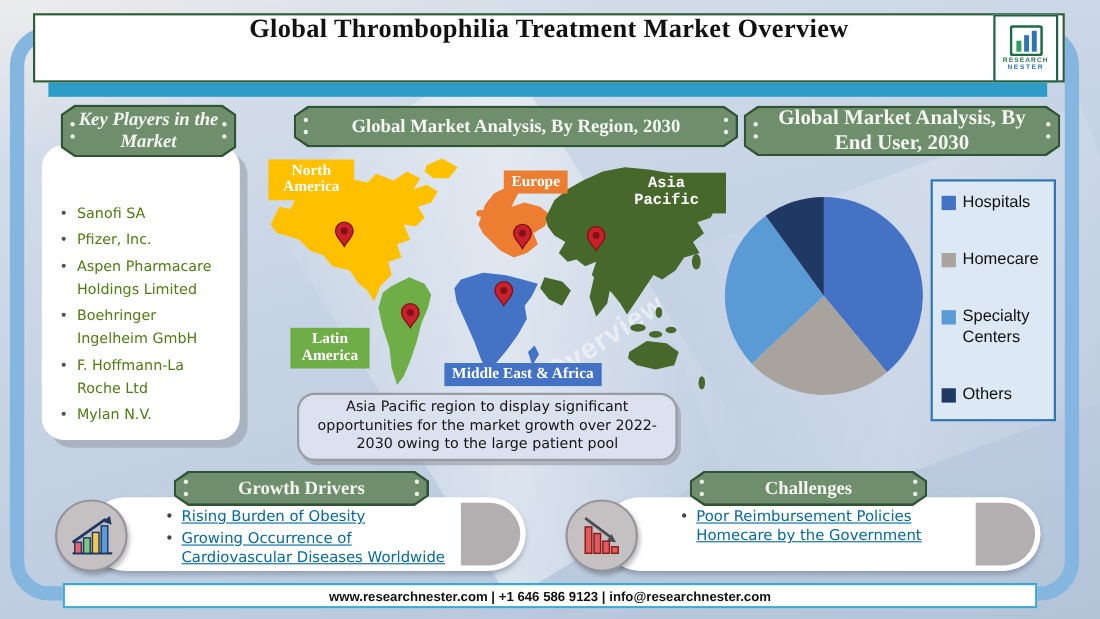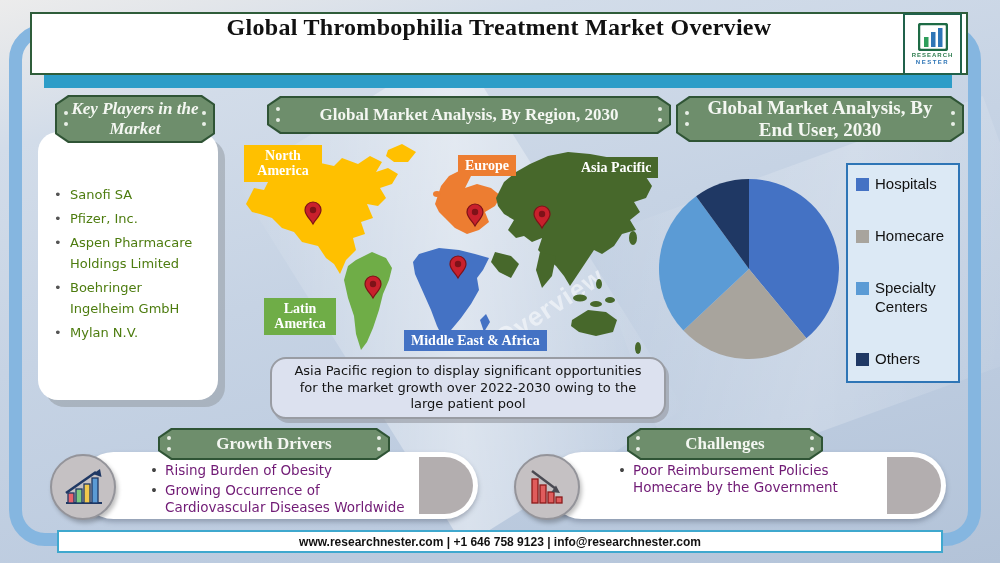--- a/index.html
+++ b/index.html
@@ -34,35 +34,35 @@
   .kp-panel{ position:absolute; left:38px; top:132px; width:180px; height:268px; background:#fff; border-radius:20px; box-shadow:7px 7px 0 rgba(148,154,162,0.55); }
   .kp-list{ list-style:none; margin:52px 10px 0 16px; }
   .kp-list li{ position:relative; padding-left:16px; font:13px/21px "DejaVu Sans",sans-serif; color:#4d7c0f; margin-bottom:3px; }
   .kp-list li::before{ content:"•"; position:absolute; left:0; color:#555; }
 
   
   .map{ position:absolute; left:240px; top:140px; width:420px; height:228px; }
   .map svg{ position:absolute; inset:0; }
   .map-label{ position:absolute; color:#fff; font:bold 14px/1.1 "Liberation Serif","DejaVu Serif",serif; text-align:center; padding:3px 7px; }
 
-  .callout{ position:absolute; left:270px; top:357px; width:396px; height:62px; background:#DCE1EF; border:2px solid #999CA3; border-radius:16px; box-shadow:3px 4px 0 rgba(148,152,160,0.6); display:flex; align-items:center; justify-content:center; text-align:center; padding:4px 14px; }
+  .callout{ position:absolute; left:270px; top:357px; width:346px; height:62px; background:#DCE1EF; border:2px solid #999CA3; border-radius:16px; box-shadow:3px 4px 0 rgba(148,152,160,0.6); display:flex; align-items:center; justify-content:center; text-align:center; padding:4px 14px; }
   .callout p{ font:13px/1.3 "DejaVu Sans",sans-serif; color:#141414; }
 
   
   .pie-wrap{ position:absolute; left:656px; top:176px; width:188px; height:188px; }
   .legend{ position:absolute; left:846px; top:163px; width:114px; height:220px; background:#DCE9F5; border:2px solid #2E75B6; display:flex; flex-direction:column; justify-content:space-between; padding:10px 4px 12px 8px; }
   .legend-row{ display:flex; align-items:flex-start; gap:6px; }
   .legend-marker{ width:13px; height:13px; margin-top:3px; flex:0 0 13px; }
   .legend-row span{ font:15px/1.25 "Liberation Sans",sans-serif; color:#111; }
 
   
   .pill{ position:absolute; background:#fff; border-radius:38px; box-shadow:0 3px 5px rgba(60,70,90,0.35); }
   .pill-d{ position:absolute; right:5px; top:5px; bottom:5px; width:54px; background:#B3AEAF; border-radius:0 34px 34px 0; }
   .pill ul{ list-style:none; position:absolute; left:70px; right:64px; top:10px; }
-  .pill ul li{ position:relative; padding-left:15px; font:13.5px/17px "DejaVu Sans",sans-serif; color:#701a75; margin-bottom:3px; }
+  .pill ul li{ position:relative; padding-left:15px; font:13.5px/17px "DejaVu Sans",sans-serif; color:#0369a1; margin-bottom:3px;text-decoration:underline; }
   .pill ul li::before{ content:"•"; position:absolute; left:0; color:#444; }
   .icon-circle{ position:absolute; width:66px; height:66px; border-radius:50%; background:#C5C1C3; border:2px solid #94949a; box-shadow:2px 3px 4px rgba(0,0,0,0.25); display:flex; align-items:center; justify-content:center; z-index:5; }
 
   
   .footer{ position:absolute; left:57px; top:530px; width:886px; height:23px; background:#fff; border:2px solid #3FA8CE; display:flex; align-items:center; justify-content:center; z-index:6; }
   .footer span{ font:bold 12px "Liberation Sans",sans-serif; color:#111; }
 </style>
 </head>
 <body>
 
@@ -87,20 +87,21 @@
     <div class="logo-text1">RESEARCH</div>
     <div class="logo-text2">NESTER</div>
   </div>
 
   <div class="kp-panel">
     <ul class="kp-list">
       <li>Sanofi SA</li>
       <li>Pfizer, Inc.</li>
       <li>Aspen Pharmacare Holdings Limited</li>
       <li>Boehringer Ingelheim GmbH</li>
+      <li>F. Hoffmann-La Roche Ltd</li>
       <li>Mylan N.V.</li>
     </ul>
   </div>
   <div class="plaque" style="left:55px; top:95px; width:160px; height:48px;">
     <div class="plaque-in">
         <span style="font-size:17px;font-style:italic;">Key Players in the Market</span>
       </div>
     <i class="pdot l"></i>
       <i class="pdot r"></i>
   </div>
@@ -154,21 +155,21 @@
         <path d="M0,0 C-2.5,-5 -8,-8.5 -8,-14 A8,8 0 1 1 8,-14 C8,-8.5 2.5,-5 0,0 Z" fill="#C9202C" stroke="#7E1218" stroke-width="1.2"></path>
         <circle cx="0" cy="-14" r="3.2" fill="#7E1218"></circle>
       </g>
       <g class="pin" transform="translate(218,138)">
         <path d="M0,0 C-2.5,-5 -8,-8.5 -8,-14 A8,8 0 1 1 8,-14 C8,-8.5 2.5,-5 0,0 Z" fill="#C9202C" stroke="#7E1218" stroke-width="1.2"></path>
         <circle cx="0" cy="-14" r="3.2" fill="#7E1218"></circle>
       </g>
     </svg>
     <div class="map-label" style="left: 4px; top: 5px; width: 78px; background: rgb(255, 192, 0);">North America</div>
     <div class="map-label" style="left: 218px; top: 15px; background: rgb(237, 125, 49);">Europe</div>
-    <div class="map-label" style="left: 334px; top: 17px; background: rgb(71, 104, 43);">Asia Pacific</div>
+    <div class="map-label" style="left: 312px; top: 17px; background: rgb(71, 104, 43); font-family: Liberation Mono, monospace;">Asia Pacific</div>
     <div class="map-label" style="left: 164px; top: 190px; background: rgb(68, 114, 196);">Middle East &amp; Africa</div>
     <div class="map-label" style="left: 24px; top: 158px; width: 72px; background: rgb(111, 173, 71);">Latin America</div>
   </div>
 
   <div class="callout">
     <p>Asia Pacific region to display significant opportunities for the market growth over 2022-2030 owing to the large patient pool</p>
   </div>
 
   <div class="plaque" style="left:676px; top:96px; width:288px; height:46px;">
     <div class="plaque-in">
@@ -230,35 +231,35 @@
       <polygon points="38,2 39.5,10 31,7" fill="#1F3864"></polygon>
     </svg>
   </div>
 
   <div class="pill" style="left:548px; top:452px; width:398px; height:67px;">
     <div class="pill-d"></div>
     <ul>
       <li>Poor Reimbursement Policies Homecare by the Government</li>
     </ul>
   </div>
-  <div class="plaque" style="left:627px; top:428px; width:196px; height:32px; z-index:4;">
+  <div class="plaque" style="left:627px; top:428px; width:216px; height:32px; z-index:4;">
     <div class="plaque-in">
         <span>Challenges</span>
       </div>
     <i class="pdot l"></i>
       <i class="pdot r"></i>
   </div>
   <div class="icon-circle" style="left:514px; top:454px;">
     <svg width="42" height="40" viewBox="0 0 42 40">
       <rect x="6" y="12" width="6" height="24" fill="#E05C5C" stroke="#8B1A1A" stroke-width="1.3"></rect>
       <rect x="14" y="18" width="6" height="18" fill="#E05C5C" stroke="#8B1A1A" stroke-width="1.3"></rect>
       <rect x="22" y="25" width="6" height="11" fill="#E05C5C" stroke="#8B1A1A" stroke-width="1.3"></rect>
       <rect x="30" y="30" width="6" height="6" fill="#E05C5C" stroke="#8B1A1A" stroke-width="1.3"></rect>
       <line x1="6" y1="4" x2="30" y2="22" stroke="#4a4a52" stroke-width="2.4"></line>
       <polygon points="34,26 25.5,25 30,18.5" fill="#4a4a52"></polygon>
     </svg>
   </div>
 
   <div class="footer">
-    <span>www.researchnester.com | +1 646 758 9123 | info@researchnester.com</span>
+    <span>www.researchnester.com | +1 646 586 9123 | info@researchnester.com</span>
   </div>
 
 </div>
 
 </body></html>

